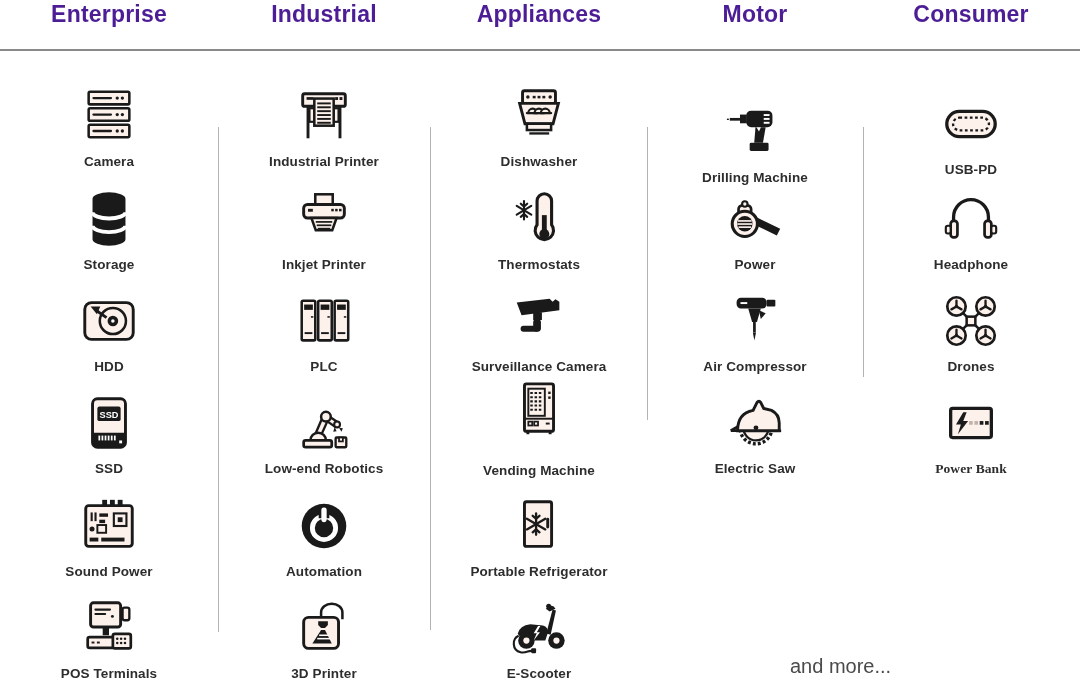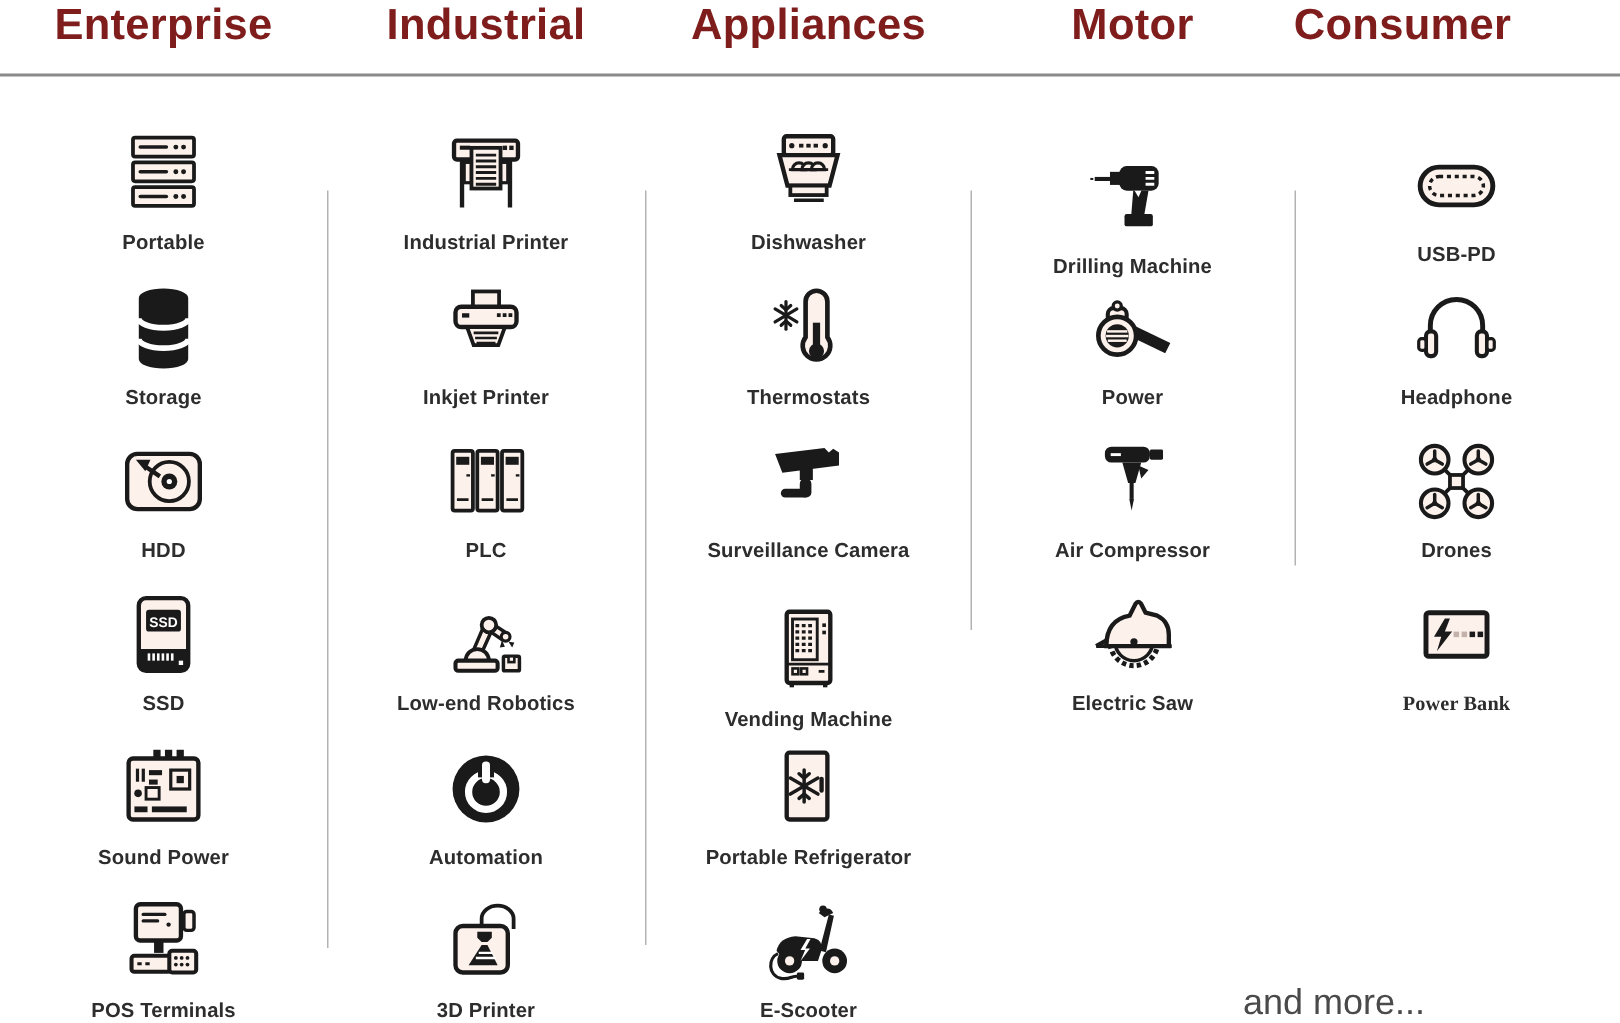--- a/index.html
+++ b/index.html
@@ -2,53 +2,53 @@
 <html><head>
 <meta charset="utf-8">
 <style>
   html,body{margin:0;padding:0;background:#fff;}
   #figure{
     position:relative;width:1080px;height:682px;background:#ffffff;overflow:hidden;
     font-family:"Liberation Sans", sans-serif;
   }
   .col-header{
     position:absolute;top:1px;width:216px;text-align:center;
-    font-size:29px;font-weight:bold;color:#7f1d1d;letter-spacing:.2px;
+    font-size:23px;font-weight:bold;color:#4c1d95;letter-spacing:.2px;
   }
   .header-rule{
     position:absolute;left:0;top:49px;width:1080px;height:2px;background:#8a8a8a;
   }
   .v-divider{
     position:absolute;width:1.5px;background:#b3b3b3;
   }
   .cell{
     position:absolute;width:200px;display:flex;flex-direction:column;align-items:center;
   }
   .icon{
     width:64px;height:64px;display:flex;align-items:center;justify-content:center;
   }
   .item-label{
     margin-top:6px;font-size:13.5px;font-weight:600;color:#2d2d2d;
     text-align:center;white-space:nowrap;letter-spacing:.1px;
   }
   .footer-note{
-    position:absolute;left:790px;top:655px;width:160px;text-align:right;
-    font-size:24px;font-weight:400;color:#4a4a4a;
+    position:absolute;left:790px;top:655px;width:160px;text-align:left;
+    font-size:20px;font-weight:400;color:#4a4a4a;
   }
 </style>
 </head>
 <body>
 
 <div id="figure">
   <div id="headers">
       <div class="col-header" style="left: 1px;">Enterprise</div>
       <div class="col-header" style="left: 216px;">Industrial</div>
       <div class="col-header" style="left: 431px;">Appliances</div>
       <div class="col-header" style="left: 647px;">Motor</div>
-      <div class="col-header" style="left: 827px;">Consumer</div>
+      <div class="col-header" style="left: 863px;">Consumer</div>
     </div>
   <div class="header-rule"></div>
   <div id="dividers">
       <div class="v-divider" style="left: 217.5px; top: 127px; height: 505px;"></div>
       <div class="v-divider" style="left: 429.5px; top: 127px; height: 503px;"></div>
       <div class="v-divider" style="left: 646.5px; top: 127px; height: 293px;"></div>
       <div class="v-divider" style="left: 862.5px; top: 127px; height: 250px;"></div>
     </div>
   <div id="columns">
       <div class="cell" style="left: 9px; top: 84px;">
@@ -67,21 +67,21 @@
  <g fill="#1a1a1a">
               <circle cx="40.5" cy="13.5" r="1.7"></circle>
               <circle cx="45.8" cy="13.5" r="1.7"></circle>
   <circle cx="40.5" cy="30.5" r="1.7"></circle>
               <circle cx="45.8" cy="30.5" r="1.7"></circle>
   <circle cx="40.5" cy="47.5" r="1.7"></circle>
               <circle cx="45.8" cy="47.5" r="1.7"></circle>
             </g>
           </svg>
         </div>
-        <div class="item-label">Portable</div>
+        <div class="item-label">Camera</div>
       </div>
       <div class="cell" style="left: 9px; top: 187px;">
         <div class="icon">
           <svg width="62" height="62" viewBox="0 0 64 64">
  <path d="M15 11 a17 6.5 0 0 1 34 0 v42 a17 6.5 0 0 1 -34 0 z" fill="#1a1a1a"></path>
  <path d="M15 25 a17 6.5 0 0 0 34 0" stroke="#ffffff" stroke-width="4" fill="none"></path>
  <path d="M15 39 a17 6.5 0 0 0 34 0" stroke="#ffffff" stroke-width="4" fill="none"></path>
           </svg>
         </div>
         <div class="item-label">Storage</div>
@@ -329,21 +329,21 @@
         <div class="icon">
           <svg width="62" height="62" viewBox="0 0 64 64">
  <polygon points="9,13 43,9 46,12 49,9.5 53,12 53,21 14,26" fill="#1a1a1a"></polygon>
  <rect x="26" y="23" width="9" height="8" fill="#1a1a1a"></rect>
  <rect x="26" y="30" width="8" height="13" rx="3.5" fill="#1a1a1a"></rect>
  <rect x="13" y="37" width="19" height="6" rx="3" fill="#1a1a1a"></rect>
           </svg>
         </div>
         <div class="item-label">Surveillance Camera</div>
       </div>
-      <div class="cell" style="left: 439px; top: 402px;">
+      <div class="cell" style="left: 439px; top: 378px; gap: 15px;">
         <div class="icon">
           <svg width="62" height="62" viewBox="0 0 64 64">
  <rect x="17" y="5" width="30" height="49" rx="2" fill="#fdf1ec" stroke="#1a1a1a" stroke-width="3"></rect>
  <rect x="21" y="10" width="17" height="28" fill="#fdf1ec" stroke="#1a1a1a" stroke-width="2"></rect>
  <g stroke="#1a1a1a" stroke-width="2.2" stroke-dasharray="2.6 1.8">
   <line x1="23" y1="14.5" x2="36.2" y2="14.5"></line>
               <line x1="23" y1="18.8" x2="36.2" y2="18.8"></line>
   <line x1="23" y1="23.1" x2="36.2" y2="23.1"></line>
               <line x1="23" y1="27.4" x2="36.2" y2="27.4"></line>
   <line x1="23" y1="31.7" x2="36.2" y2="31.7"></line>

